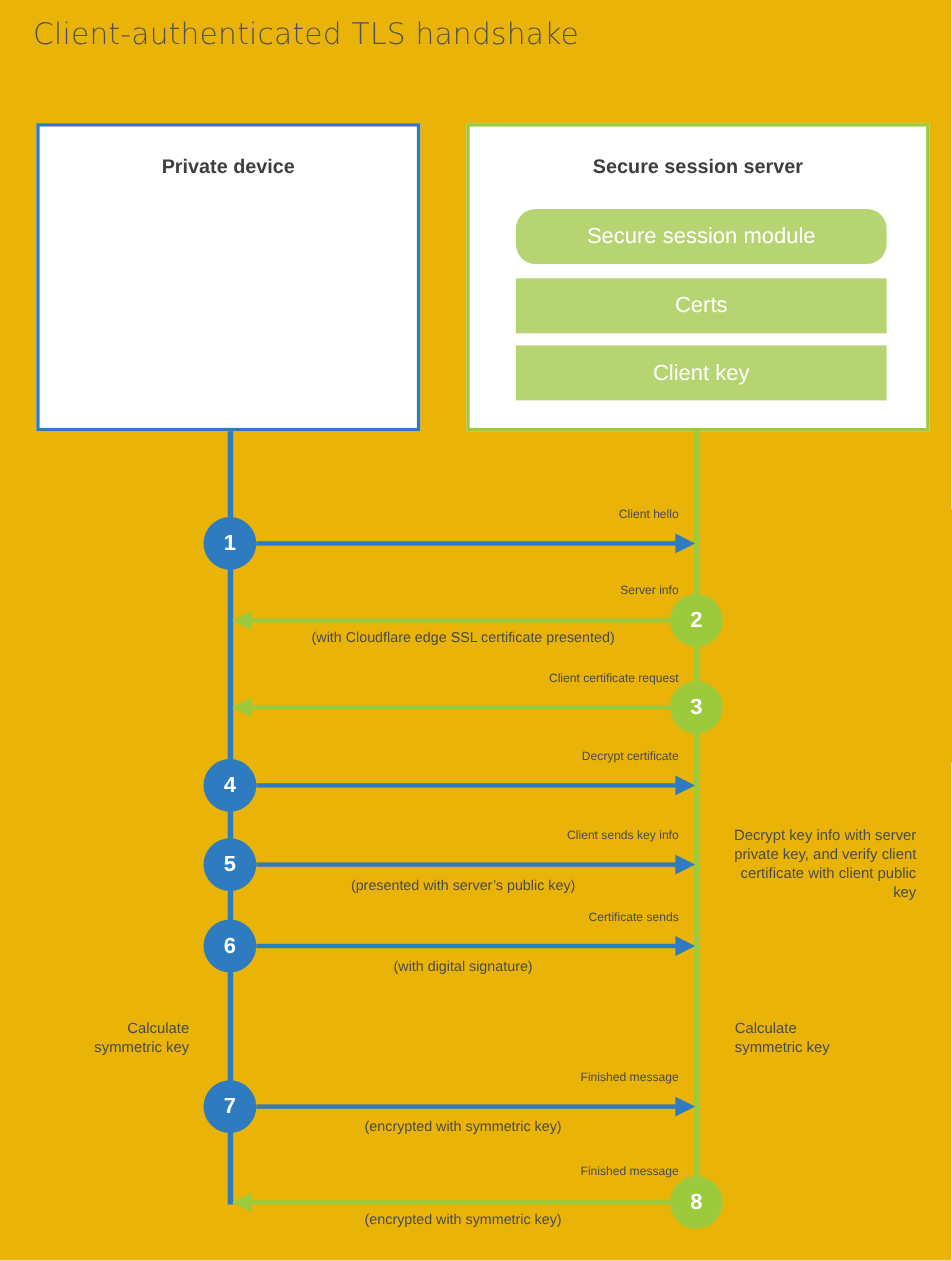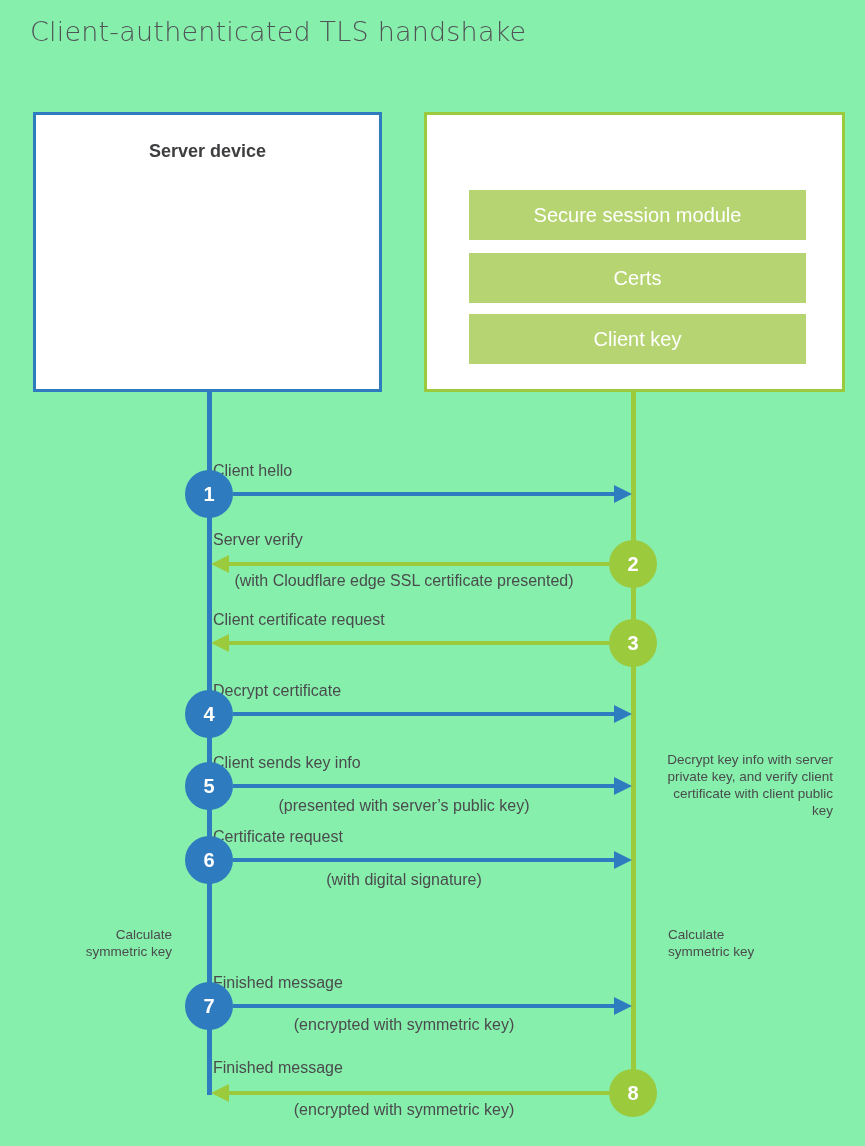--- a/index.html
+++ b/index.html
@@ -2,21 +2,21 @@
 <html style="--blue: #2e7bbf; --blue-light: #5a9bd5; --green: #9cca3d; --green-light: #b6d572;"><head>
 <meta charset="utf-8">
 <style>
   * { margin: 0; padding: 0; box-sizing: border-box; }
   html, body { background: #ffffff; }
   body { font-family: "Liberation Sans", sans-serif; }
   .canvas {
     position: relative;
     width: 865px;
     height: 1146px;
-    background: #86efac;
+    background: #eab308;
     overflow: hidden;
   }
   .page-title {
     position: absolute;
     left: 30px; top: 16px;
     font-family: "DejaVu Sans", "Liberation Sans", sans-serif;
     font-weight: 200;
     font-size: 27px;
     color: #515256;
     letter-spacing: 0.2px;
@@ -54,21 +54,21 @@
   }
   .server-bar {
     position: absolute;
     left: 42px;
     width: 337px; height: 50px;
     background: var(--green-light);
     display: flex; align-items: center; justify-content: center;
     color: #ffffff;
     font-size: 20px;
   }
-  .bar-0 { top: 75px; }
+  .bar-0 { top: 75px; border-radius: 18px; }
   .bar-1 { top: 138px; }
   .bar-2 { top: 199px; }
   
   .v-line { position: absolute; width: 5px; }
   .v-line.blue { left: 207px; top: 392px; height: 703px; background: var(--blue); }
   .v-line.green { left: 631px; top: 392px; height: 701px; background: var(--green); }
   
   .h-line { position: absolute; height: 4px; }
   .h-line.blue { background: var(--blue); }
   .h-line.green { background: var(--green); }
@@ -81,30 +81,30 @@
     border-radius: 50%;
     display: flex; align-items: center; justify-content: center;
     color: #ffffff;
     font-size: 20px;
     font-weight: bold;
   }
   .circle.blue { background: var(--blue); left: 185px; }
   .circle.green { background: var(--green); left: 609px; }
   .arrow-label {
     position: absolute;
-    left: 213px; width: 424px;
-    text-align: left;
-    font-size: 16px;
+    left: 193px; width: 424px;
+    text-align: right;
+    font-size: 11px;
     color: #4a4b4d;
   }
   .arrow-sublabel {
     position: absolute;
-    left: 192px; width: 424px;
+    left: 209px; width: 424px;
     text-align: center;
-    font-size: 16px;
+    font-size: 13px;
     color: #4a4b4d;
   }
   .side-note {
     position: absolute;
     font-size: 13.5px;
     line-height: 17px;
     color: #4a4b4d;
     text-align: right;
   }
   .note-decrypt { left: 658px; top: 751px; width: 175px; }
@@ -112,41 +112,42 @@
   .note-calc-right { left: 668px; top: 926px; width: 110px; text-align: left; }
 </style>
 </head>
 <body>
 
 <div class="canvas">
 
   <div class="page-title">Client-authenticated TLS handshake</div>
 
   <div class="entity-box client-box">
-    <div class="entity-title">Server device</div>
+    <div class="entity-title">Private device</div>
   </div>
 
   <div class="entity-box server-box">
+    <div class="entity-title">Secure session server</div>
     <div class="server-bar bar-0">Secure session module</div>
     <div class="server-bar bar-1">Certs</div>
     <div class="server-bar bar-2">Client key</div>
   </div>
 
   <div class="v-line blue"></div>
   <div class="v-line green"></div>
 
   <div>
     <div class="arrow-label" style="top:462px">Client hello</div>
     <div class="h-line blue" style="left:233px; top:492px; width:383px"></div>
     <div class="arrowhead right" style="left:614px; top:485px"></div>
     <div class="circle blue" style="top:470px">1</div>
   </div>
 
   <div>
-    <div class="arrow-label" style="top:531px">Server verify</div>
+    <div class="arrow-label" style="top:531px">Server info</div>
     <div class="h-line green" style="left:228px; top:562px; width:381px"></div>
     <div class="arrowhead left" style="left:211px; top:555px"></div>
     <div class="arrow-sublabel" style="top:572px">(with Cloudflare edge SSL certificate presented)</div>
     <div class="circle green" style="top:540px">2</div>
   </div>
 
   <div>
     <div class="arrow-label" style="top:611px">Client certificate request</div>
     <div class="h-line green" style="left:228px; top:641px; width:381px"></div>
     <div class="arrowhead left" style="left:211px; top:634px"></div>
@@ -162,21 +163,21 @@
 
   <div>
     <div class="arrow-label" style="top:754px">Client sends key info</div>
     <div class="h-line blue" style="left:233px; top:784px; width:383px"></div>
     <div class="arrowhead right" style="left:614px; top:777px"></div>
     <div class="arrow-sublabel" style="top:797px">(presented with server’s public key)</div>
     <div class="circle blue" style="top:762px">5</div>
   </div>
 
   <div>
-    <div class="arrow-label" style="top:828px">Certificate request</div>
+    <div class="arrow-label" style="top:828px">Certificate sends</div>
     <div class="h-line blue" style="left:233px; top:858px; width:383px"></div>
     <div class="arrowhead right" style="left:614px; top:851px"></div>
     <div class="arrow-sublabel" style="top:871px">(with digital signature)</div>
     <div class="circle blue" style="top:836px">6</div>
   </div>
 
   <div>
     <div class="arrow-label" style="top:974px">Finished message</div>
     <div class="h-line blue" style="left:233px; top:1004px; width:383px"></div>
     <div class="arrowhead right" style="left:614px; top:997px"></div>

